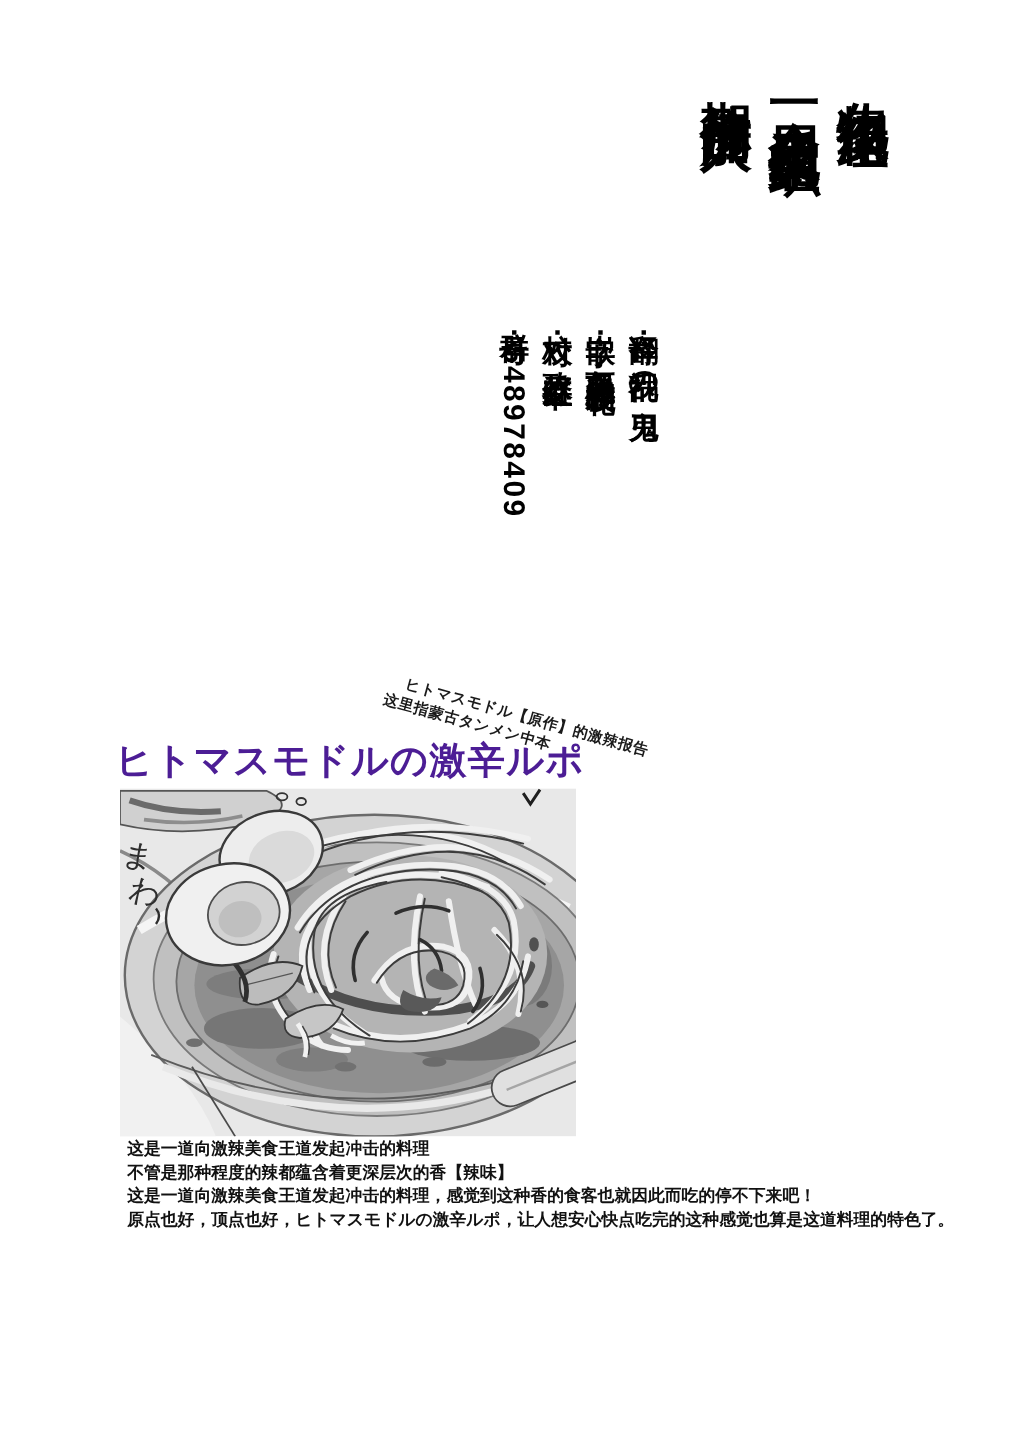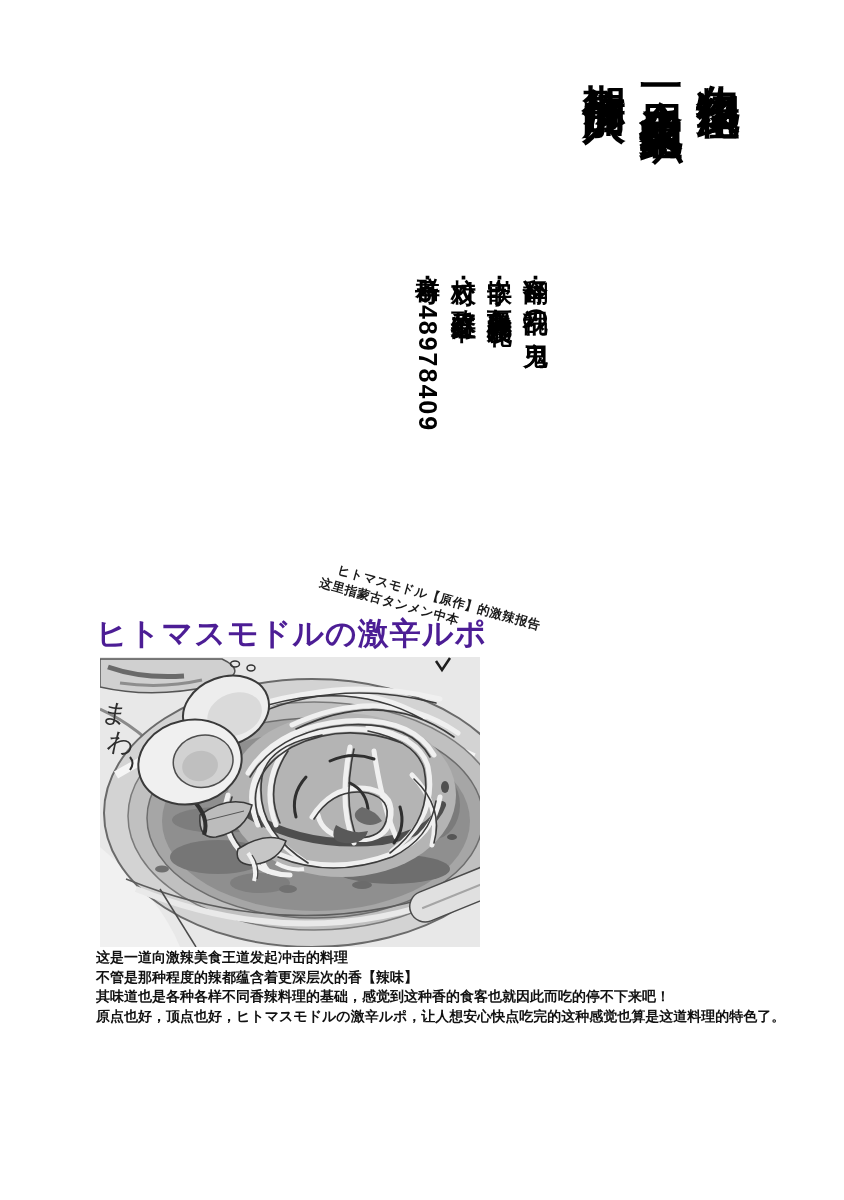--- a/index.html
+++ b/index.html
@@ -83,21 +83,21 @@
     position: absolute;
     left: 100px;
     top: 657px;
     width: 380px;
     height: 290px;
   }
 
   
   .body-text {
     position: absolute;
-    left: 96px;
+    left: 106px;
     top: 948px;
     width: 710px;
     font-size: 14px;
     line-height: 19.5px;
     font-weight: bold;
     color: #111111;
   }
 </style>
 </head>
 <body>
@@ -242,17 +242,17 @@
     <text x="2" y="64" font-size="26" fill="#2e2e2e" transform="rotate(10 10 55)" font-family="Liberation Sans, sans-serif">ま</text>
     <text x="8" y="94" font-size="26" fill="#2e2e2e" transform="rotate(12 18 85)" font-family="Liberation Sans, sans-serif">わ</text>
     <path d="M30,100 q5,6 0,13" stroke="#2e2e2e" stroke-width="2" fill="none"></path>
 
     <path d="M336,4 l6,9 8,-12" stroke="#1e1e1e" stroke-width="2.5" fill="none"></path>
   </svg>
 
   <div class="body-text">
     <div>这是一道向激辣美食王道发起冲击的料理</div>
     <div>不管是那种程度的辣都蕴含着更深层次的香【辣味】</div>
-    <div>其味道也是各种各样不同香辣料理的基础，感觉到这种香的食客也就因此而吃的停不下来吧！</div>
+    <div>这是一道向激辣美食王道发起冲击的料理，感觉到这种香的食客也就因此而吃的停不下来吧！</div>
     <div>原点也好，顶点也好，ヒトマスモドルの激辛ルポ，让人想安心快点吃完的这种感觉也算是这道料理的特色了。</div>
   </div>
 
 </div>
 
 </body></html>

